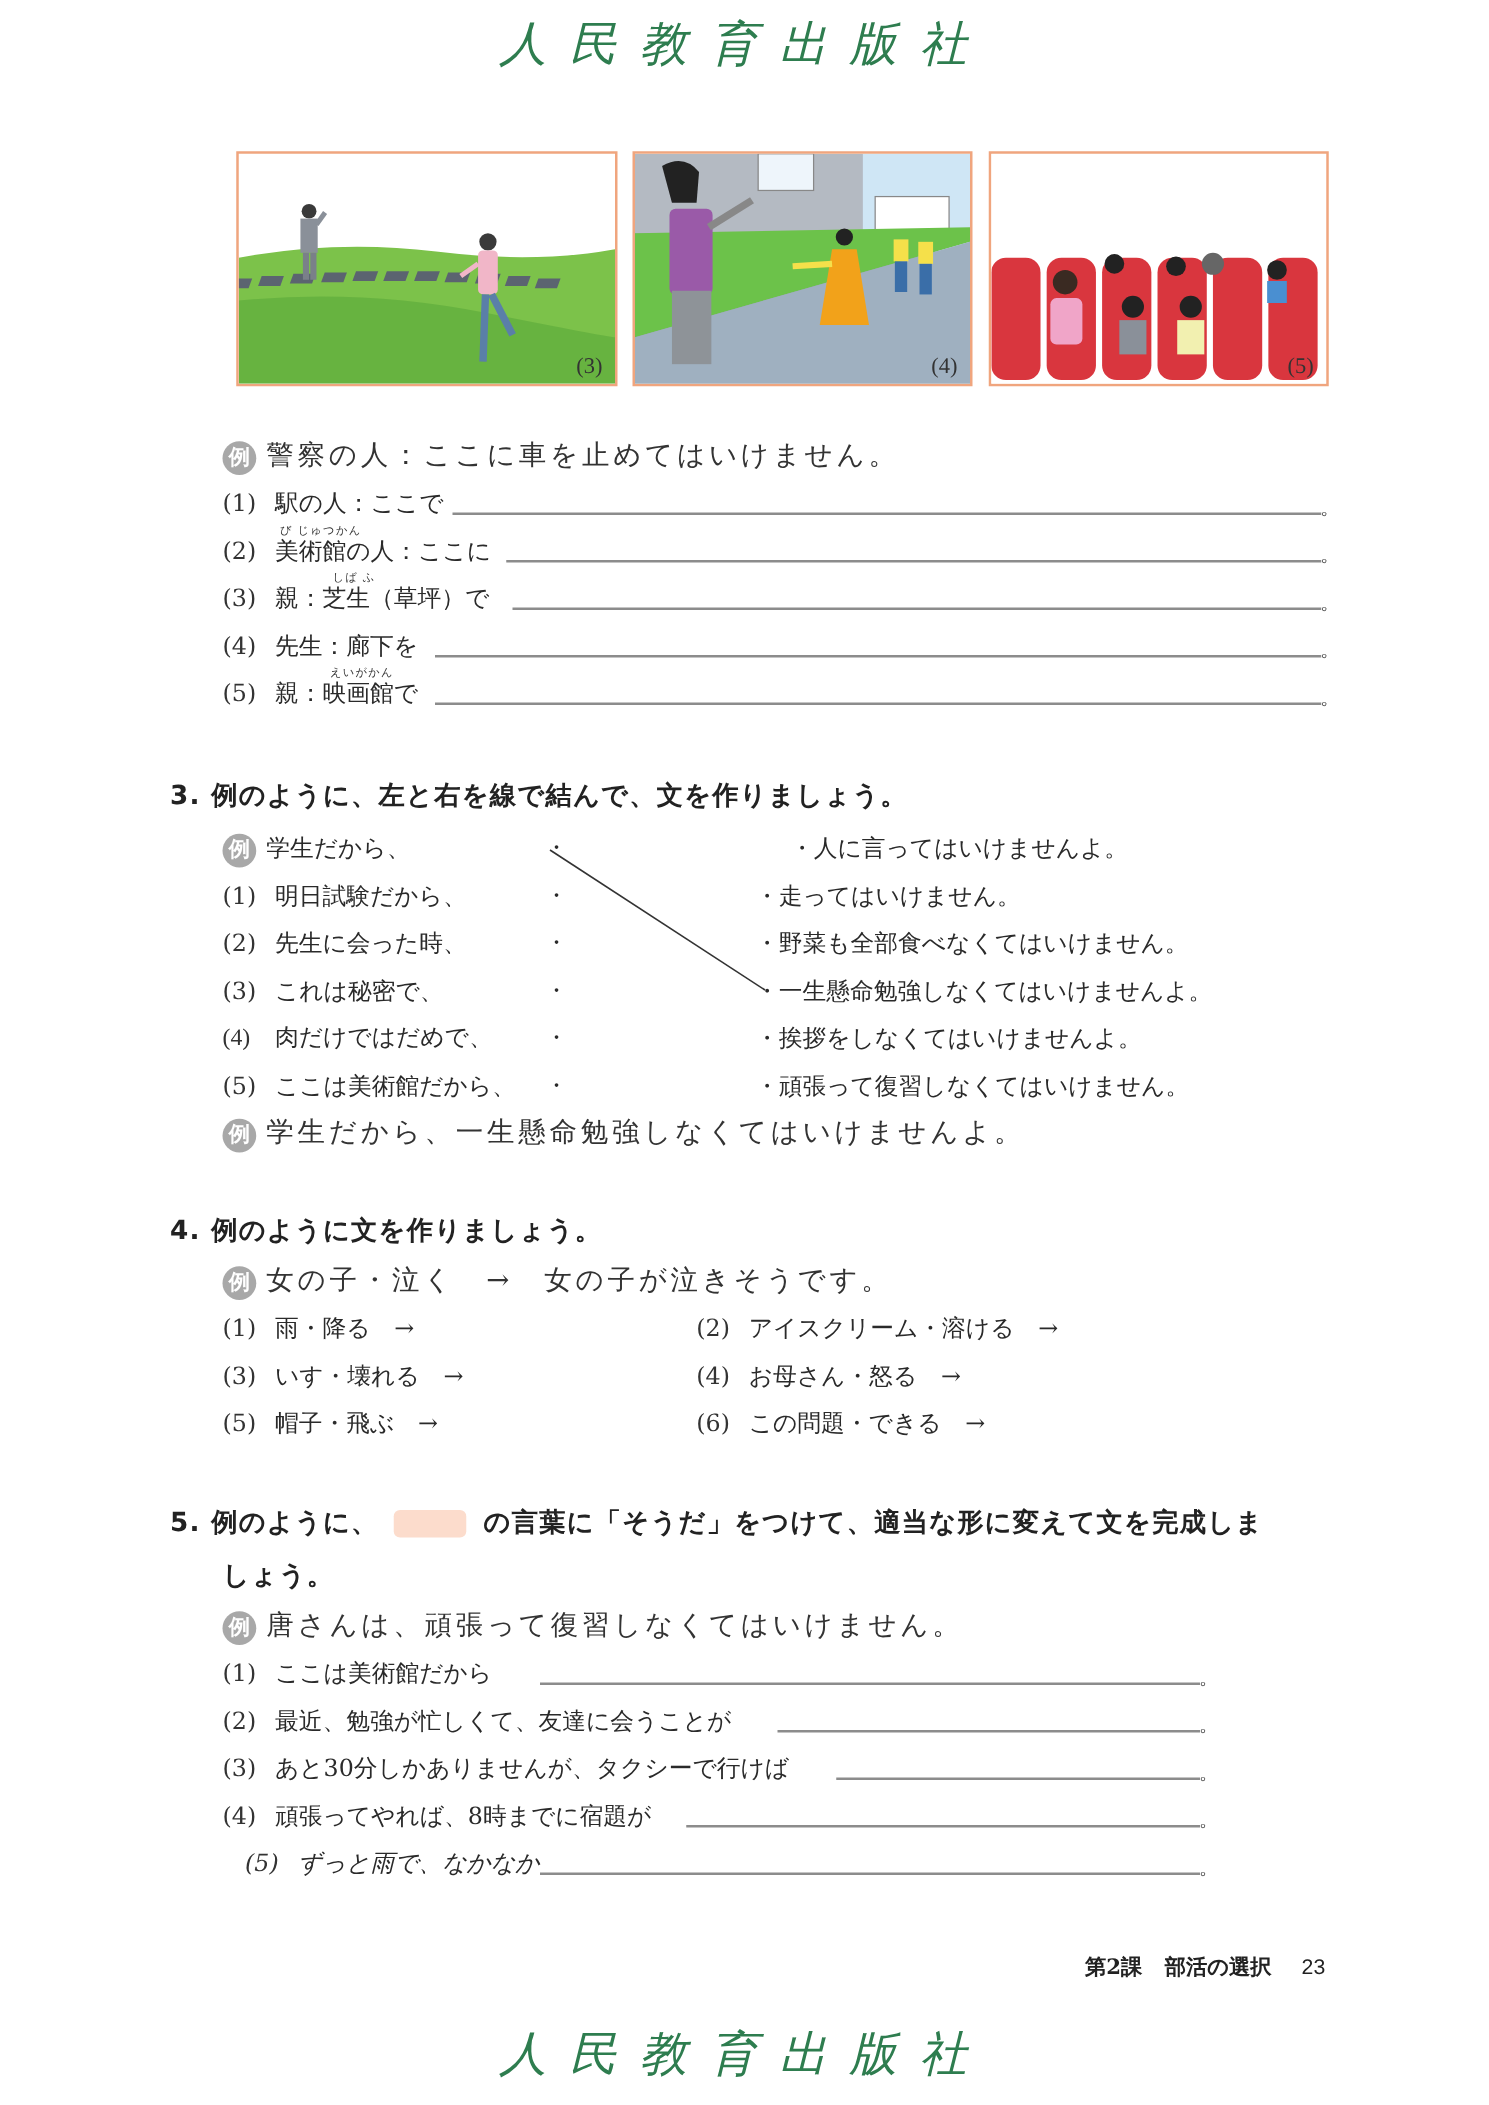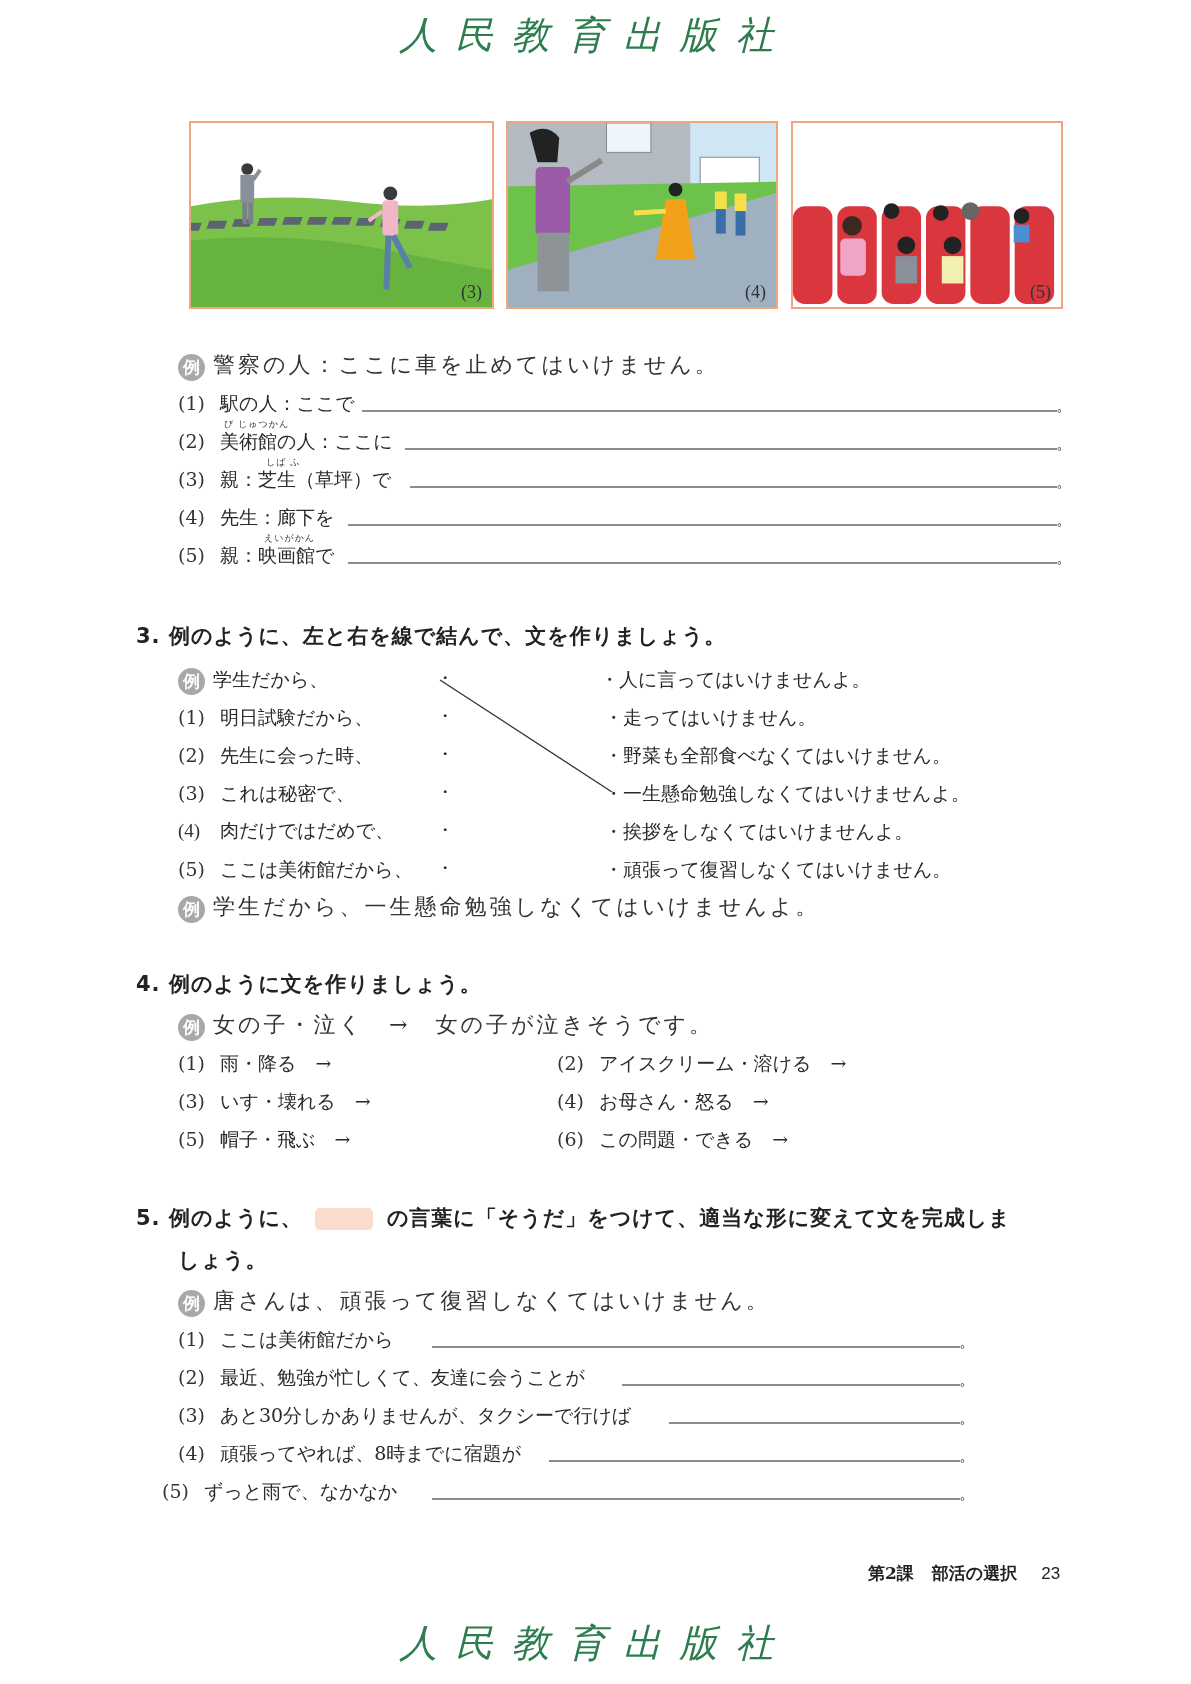--- a/index.html
+++ b/index.html
@@ -192,21 +192,21 @@
 <span class="bullet" style="left:436px; top:704px;">・</span>
 <span class="bullet" style="left:436px; top:742px;">・</span>
 <span class="bullet" style="left:436px; top:780px;">・</span>
 <span class="bullet" style="left:436px; top:818px;">・</span>
 <span class="bullet" style="left:436px; top:856px;">・</span>
 
 <svg style="position:absolute; left:430px; top:670px; width:190px; height:130px;">
   <line x1="10" y1="10" x2="182" y2="122" stroke="#333" stroke-width="1.3"></line>
 </svg>
 
-<div class="line" style="left:600px; top:666px;">・人に言ってはいけませんよ。</div>
+<div class="line" style="left:632px; top:666px;">・人に言ってはいけませんよ。</div>
 <div class="line" style="left:604px; top:704px;">・走ってはいけません。</div>
 <div class="line" style="left:604px; top:742px;">・野菜も全部食べなくてはいけません。</div>
 <div class="line" style="left:604px; top:780px;">・一生懸命勉強しなくてはいけませんよ。</div>
 <div class="line" style="left:604px; top:818px;">・挨拶をしなくてはいけませんよ。</div>
 <div class="line" style="left:604px; top:856px;">・頑張って復習しなくてはいけません。</div>
 
 <div class="line" style="left:178px; top:894px;">
   <span class="rei">例</span><span class="rei-text">学生だから、一生懸命勉強しなくてはいけませんよ。</span>
 </div>
 
@@ -260,21 +260,21 @@
 </div>
 <div class="blank" style="left:669px; top:1422px; width:291px;"></div>
 <span class="dot-end" style="left:959px; top:1408px;">。</span>
 
 <div class="line" style="left:178px; top:1440px;">
   <span class="num">(4)</span><span>頑張ってやれば、8時までに宿題が</span>
 </div>
 <div class="blank" style="left:549px; top:1460px; width:411px;"></div>
 <span class="dot-end" style="left:959px; top:1446px;">。</span>
 
-<div class="line" style="left:162px; top:1478px;">
+<div class="line" style="left:196px; top:1478px;font-style:italic;">
   <span class="num">(5)</span><span>ずっと雨で、なかなか</span>
 </div>
 <div class="blank" style="left:432px; top:1498px; width:528px;"></div>
 <span class="dot-end" style="left:959px; top:1484px;">。</span>
 
 <div class="footer">
   <span>第2課</span><span class="title">部活の選択</span><span class="pg">23</span>
 </div>
 
 <div class="logo bottom">

